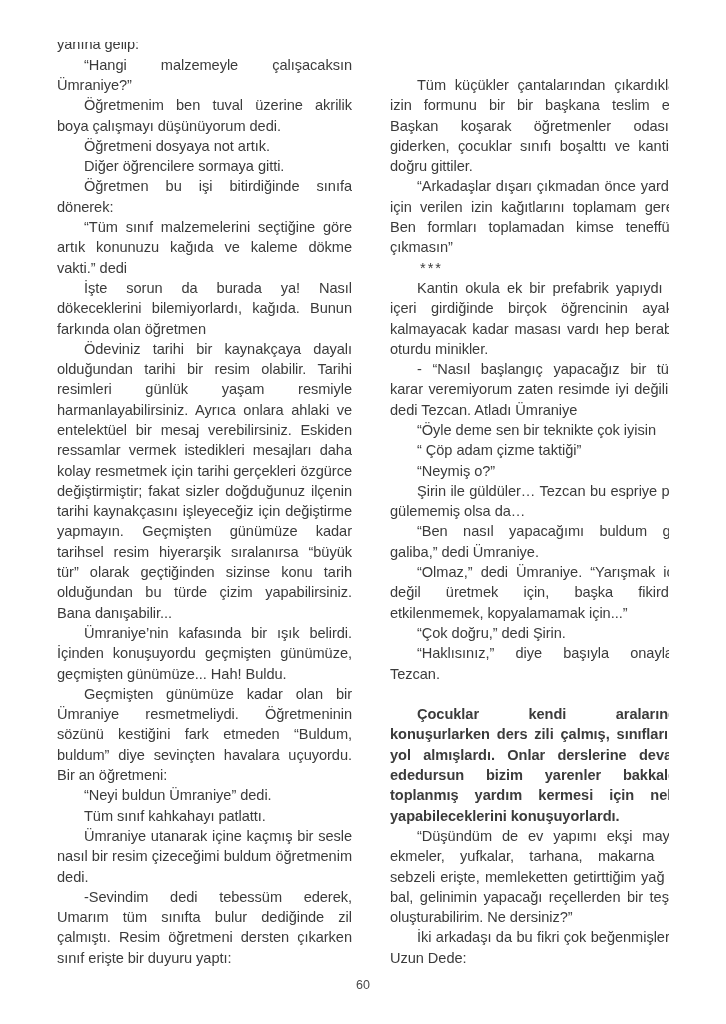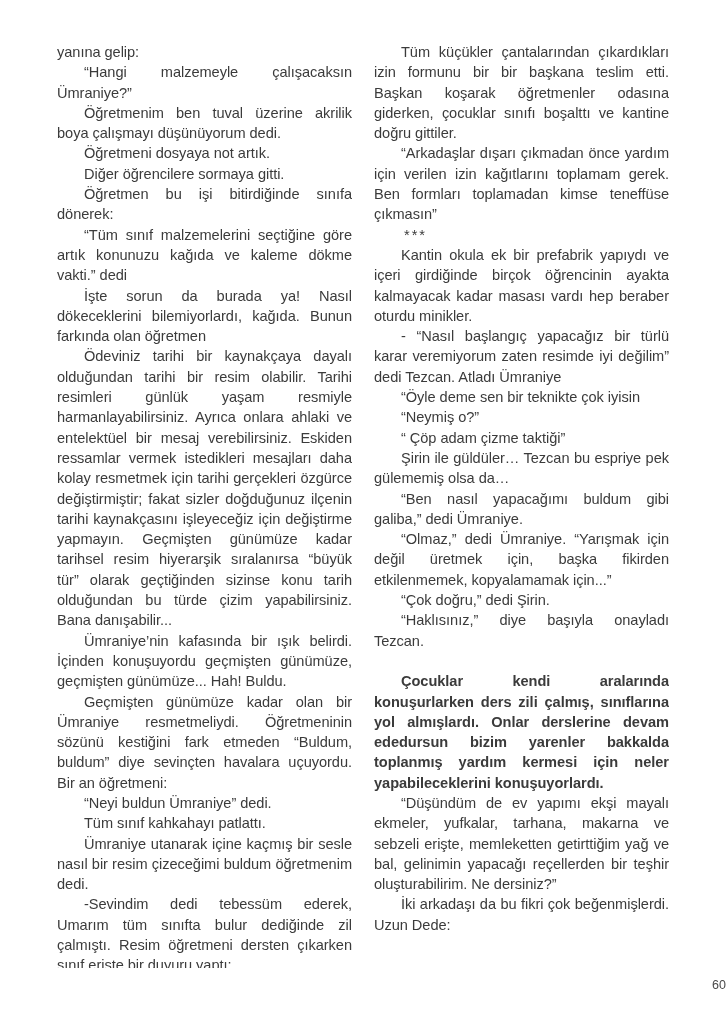--- a/index.html
+++ b/index.html
@@ -16,23 +16,24 @@
   }
   .page {
     position: absolute;
     inset: 0;
     background: #ffffff;
     box-sizing: border-box;
     padding: 42px 57px 0 57px;
   }
   .columns {
     display: flex;
-    gap: 22px;
+    gap: 38px;
     height: 926px;
     overflow: hidden;
+    align-items: flex-end;
   }
   .column {
     width: 295px;
     min-width: 295px;
     overflow: hidden;
     color: #3b3b3b;
     font-size: 14.6px;
     line-height: 20.3px;
     text-align: justify;
     letter-spacing: -0.05px;
@@ -51,21 +52,21 @@
   .para.separator {
     text-align: left;
     text-indent: 30px;
     letter-spacing: 2px;
   }
   .page-number {
     position: absolute;
     left: 0;
     right: 0;
     top: 978px;
-    text-align: right;
+    text-align: center;
     color: #4a4a4a;
     font-size: 12.5px;
   }
 </style>
 </head>
 <body>
 
 <div class="page">
   <div class="columns">
     <div class="column">
@@ -85,22 +86,22 @@
         <p class="para">Ümraniye utanarak içine kaçmış bir sesle nasıl bir resim çizeceğimi buldum öğretmenim dedi.</p>
         <p class="para">-Sevindim dedi tebessüm ederek, Umarım tüm sınıfta bulur dediğinde zil çalmıştı. Resim öğretmeni dersten çıkarken sınıf erişte bir duyuru yaptı:</p>
       </div>
     <div class="column">
         <p class="para">Tüm küçükler çantalarından çıkardıkları izin formunu bir bir başkana teslim etti. Başkan koşarak öğretmenler odasına giderken, çocuklar sınıfı boşalttı ve kantine doğru gittiler.</p>
         <p class="para">“Arkadaşlar dışarı çıkmadan önce yardım için verilen izin kağıtlarını toplamam gerek. Ben formları toplamadan kimse teneffüse çıkmasın”</p>
         <p class="para separator">***</p>
         <p class="para">Kantin okula ek bir prefabrik yapıydı ve içeri girdiğinde birçok öğrencinin ayakta kalmayacak kadar masası vardı hep beraber oturdu minikler.</p>
         <p class="para">- “Nasıl başlangıç yapacağız bir türlü karar veremiyorum zaten resimde iyi değilim” dedi Tezcan. Atladı Ümraniye</p>
         <p class="para">“Öyle deme sen bir teknikte çok iyisin</p>
+        <p class="para">“ Çöp adam çizme taktiği”</p>
         <p class="para">“Neymiş o?”</p>
-        <p class="para">“ Çöp adam çizme taktiği”</p>
         <p class="para">Şirin ile güldüler… Tezcan bu espriye pek gülememiş olsa da…</p>
         <p class="para">“Ben nasıl yapacağımı buldum gibi galiba,” dedi Ümraniye.</p>
         <p class="para">“Olmaz,” dedi Ümraniye. “Yarışmak için değil üretmek için, başka fikirden etkilenmemek, kopyalamamak için...”</p>
         <p class="para">“Çok doğru,” dedi Şirin.</p>
         <p class="para">“Haklısınız,” diye başıyla onayladı Tezcan.</p>
         <p class="para gap-before">Çocuklar kendi aralarında konuşurlarken ders zili çalmış, sınıflarına yol almışlardı. Onlar derslerine devam ededursun bizim yarenler bakkalda toplanmış yardım kermesi için neler yapabileceklerini konuşuyorlardı.</p>
         <p class="para">“Düşündüm de ev yapımı ekşi mayalı ekmeler, yufkalar, tarhana, makarna ve sebzeli erişte, memleketten getirttiğim yağ ve bal, gelinimin yapacağı reçellerden bir teşhir oluşturabilirim. Ne dersiniz?”</p>
         <p class="para">İki arkadaşı da bu fikri çok beğenmişlerdi. Uzun Dede:</p>
       </div>
   </div>

